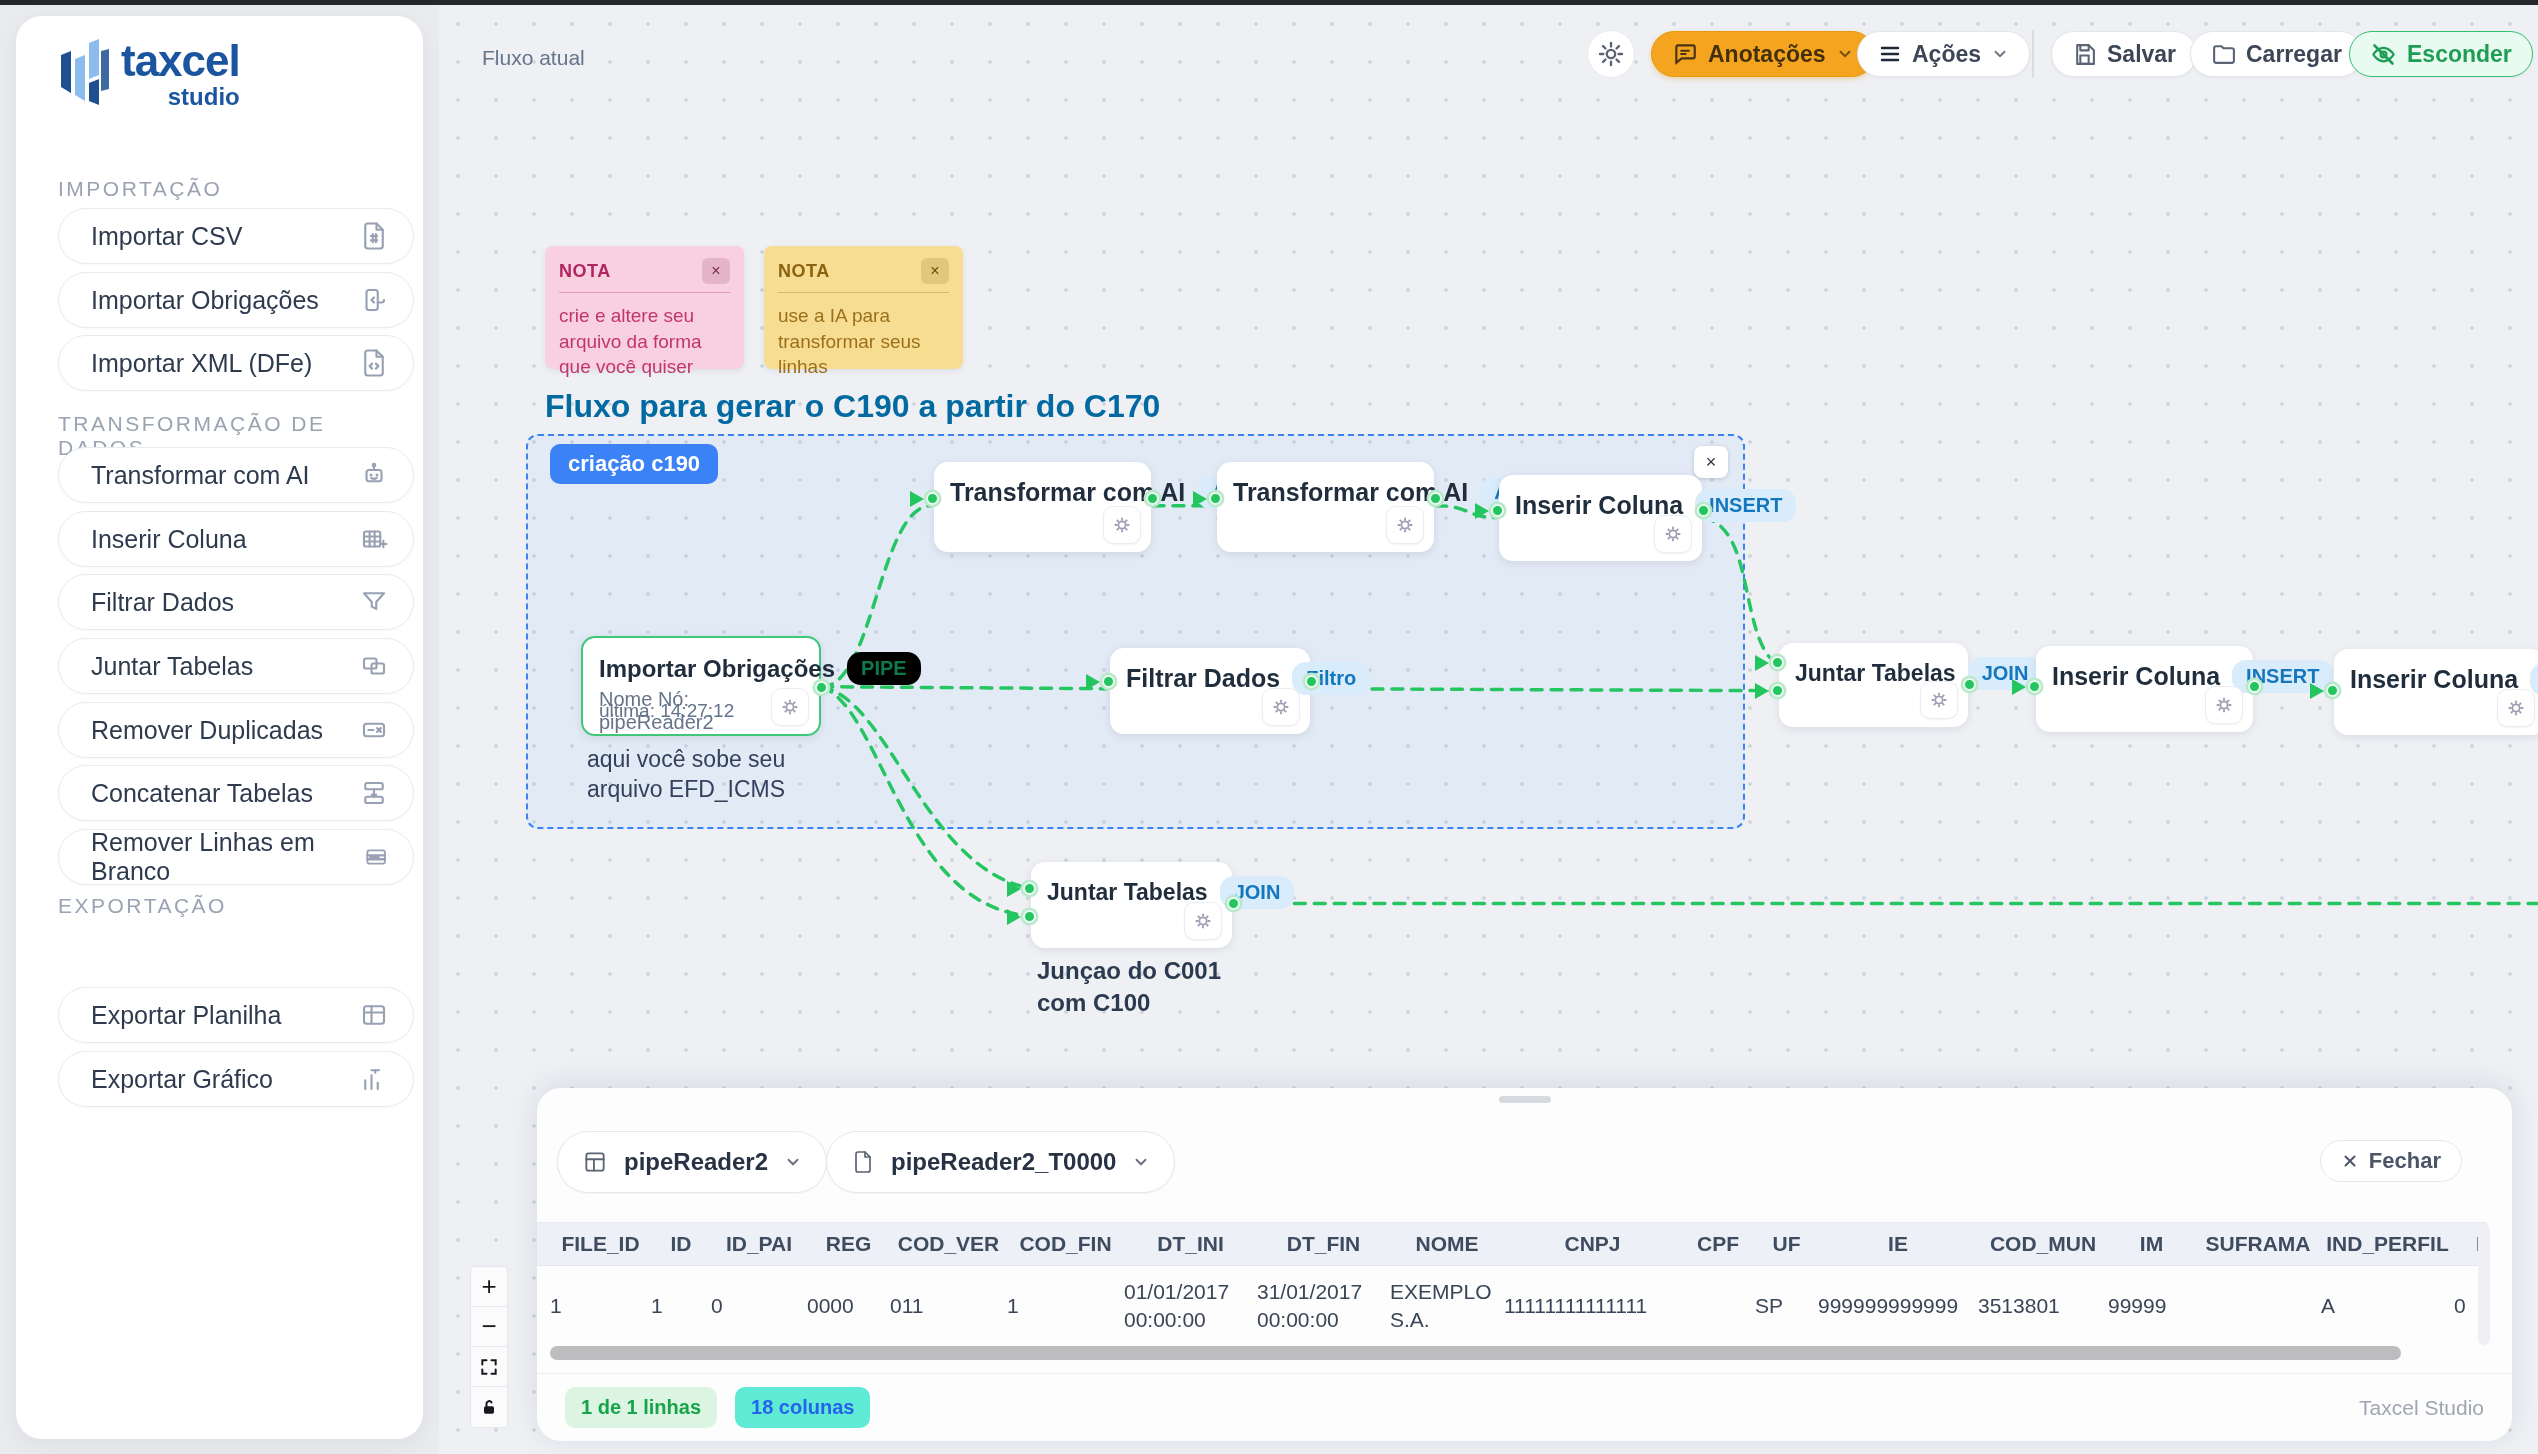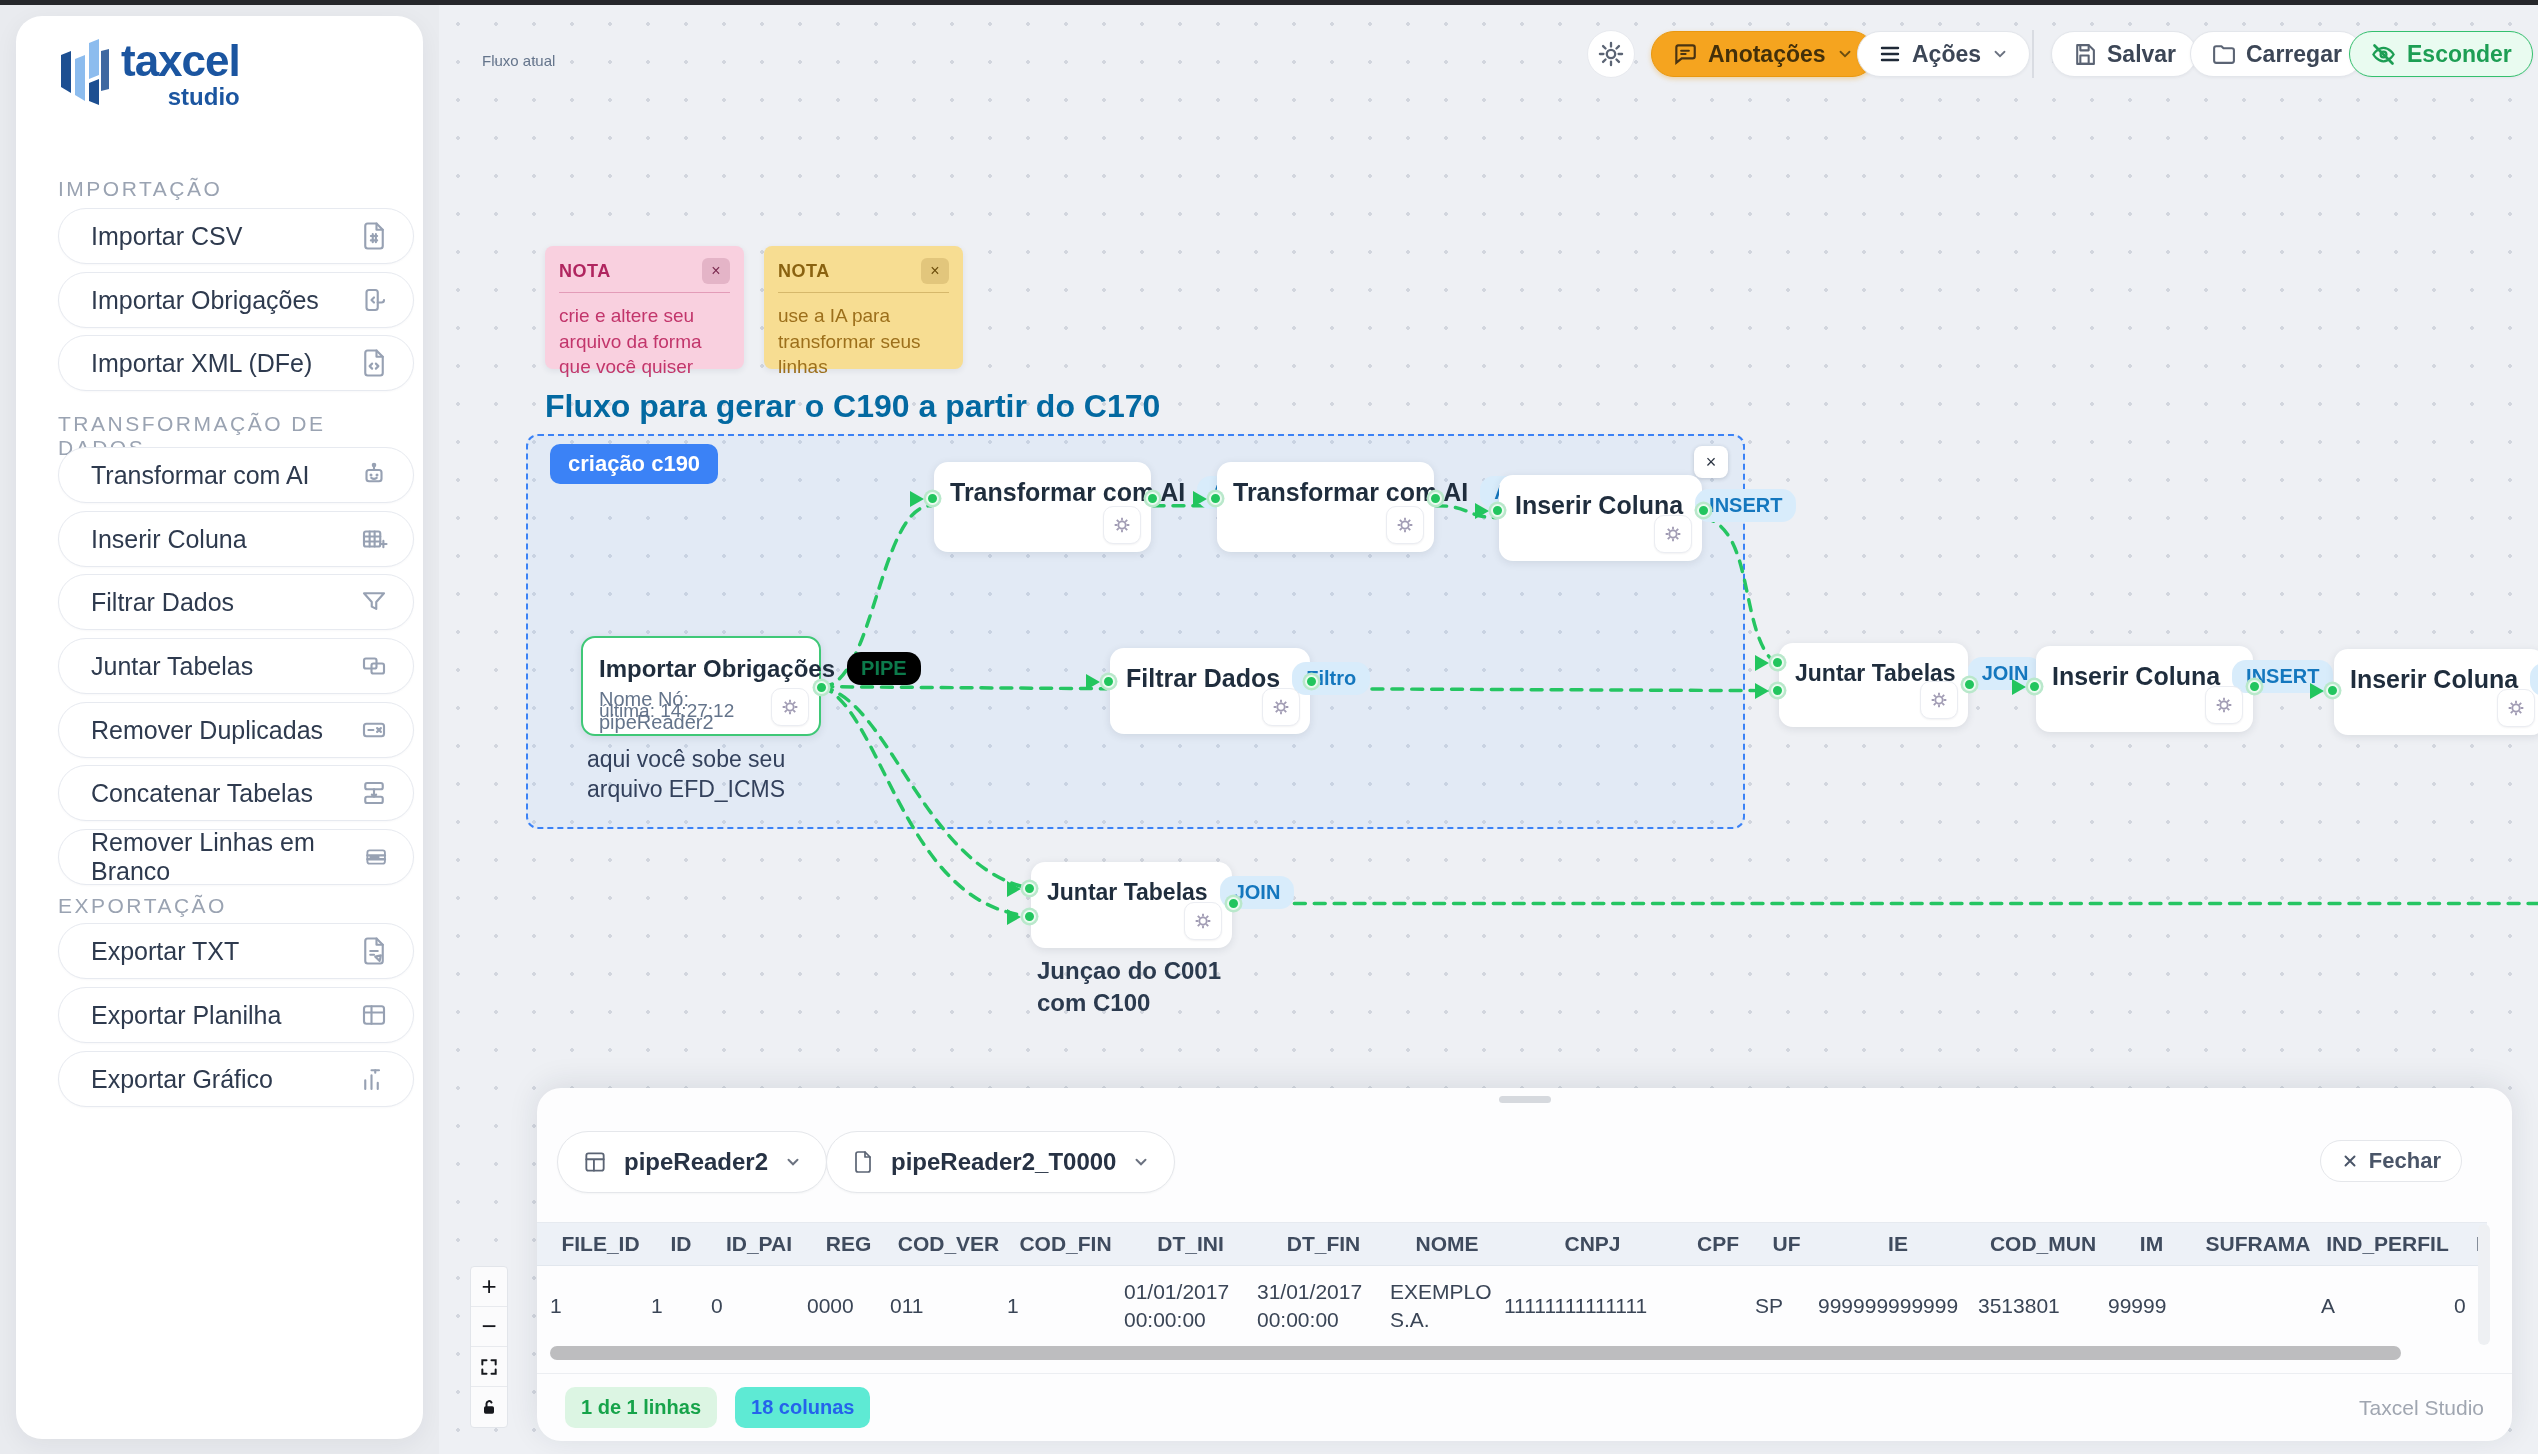--- a/index.html
+++ b/index.html
@@ -19,21 +19,21 @@
   .logo-sub { font-size:24px; font-weight:bold; color:#1b55a0; margin-top:2px; }
   .side-section { position:absolute; left:42px; width:356px; }
   .section-label { font-size:21px; color:#9aa3b2; letter-spacing:2.5px; font-weight:400; }
   .pill { position:absolute; left:42px; width:356px; height:56px; background:#fff; border:1.5px solid #e7eaf0;
           border-radius:28px; display:flex; align-items:center; justify-content:space-between;
           padding:0 24px 0 32px; cursor:pointer; box-shadow:0 1px 2px rgba(30,41,59,.03); }
   .pill span { font-size:25px; font-weight:normal; color:#2e3a4e; }
   .pic { stroke:#97a1b3; fill:none; stroke-width:1.7; stroke-linecap:round; stroke-linejoin:round; }
 
   
-  .flow-label { position:absolute; left:482px; top:52px; font-size:15px; color:#64748b; }
+  .flow-label { position:absolute; left:482px; top:46px; font-size:21px; color:#64748b; }
   .tb-btn { position:absolute; top:31px; height:46px; border-radius:23px; background:#fff; border:1.5px solid #e3e6eb;
             display:flex; align-items:center; gap:10px; padding:0 20px; font-size:23px; font-weight:bold; color:#3c4656;
             cursor:pointer; box-shadow:0 1px 3px rgba(30,41,59,.05); }
   .tb-circle { position:absolute; top:30px; width:48px; height:48px; border-radius:50%; background:#fff; border:1.5px solid #e8eaef;
                display:flex; align-items:center; justify-content:center; cursor:pointer; }
   .tb-orange { background:#f5a41f; border:1.5px solid #e9980f; color:#43300a; box-shadow:0 2px 5px rgba(233,152,15,.35); }
   .tb-green { background:#e9fbf0; border:1.5px solid #34c06e; color:#1d9e54; }
   .tb-divider { position:absolute; top:30px; width:1.5px; height:48px; background:#d9dce2; }
   .ticon { stroke:#5b6474; fill:none; stroke-width:2; stroke-linecap:round; stroke-linejoin:round; }
 
@@ -227,28 +227,20 @@
       <span>Remover Linhas em Branco</span>
       <svg class="pic" width="30" height="30" viewBox="0 0 24 24">
         <rect x="4" y="6" width="16" height="12" rx="2"></rect>
           <path d="M4 10.5h16M4 14h16M7 12.2h7" stroke-width="2.2"></path>
         </svg>
     </div>
 
     <div class="side-section" style="top:878px">
       <span class="section-label">EXPORTAÇÃO</span></div>
 
-    <div class="pill" style="top:907px">
-      <span>Exportar TXT</span>
-      <svg class="pic" width="30" height="30" viewBox="0 0 24 24">
-        <path d="M7 2h7l5 5v13a2 2 0 0 1-2 2H7a2 2 0 0 1-2-2V4a2 2 0 0 1 2-2z"></path>
-          <path d="M14 2v5h5"></path>
-        <path d="M9 12h6M9 15h3M13 16.5l3.5 3.5 1-4.5z"></path>
-        </svg>
-    </div>
     <div class="pill" style="top:971px">
       <span>Exportar Planilha</span>
       <svg class="pic" width="30" height="30" viewBox="0 0 24 24">
         <rect x="4" y="5" width="16" height="14" rx="2"></rect>
           <path d="M4 10h16M10 5v14"></path>
         </svg>
     </div>
     <div class="pill" style="top:1035px">
       <span>Exportar Gráfico</span>
       <svg class="pic" width="30" height="30" viewBox="0 0 24 24">

